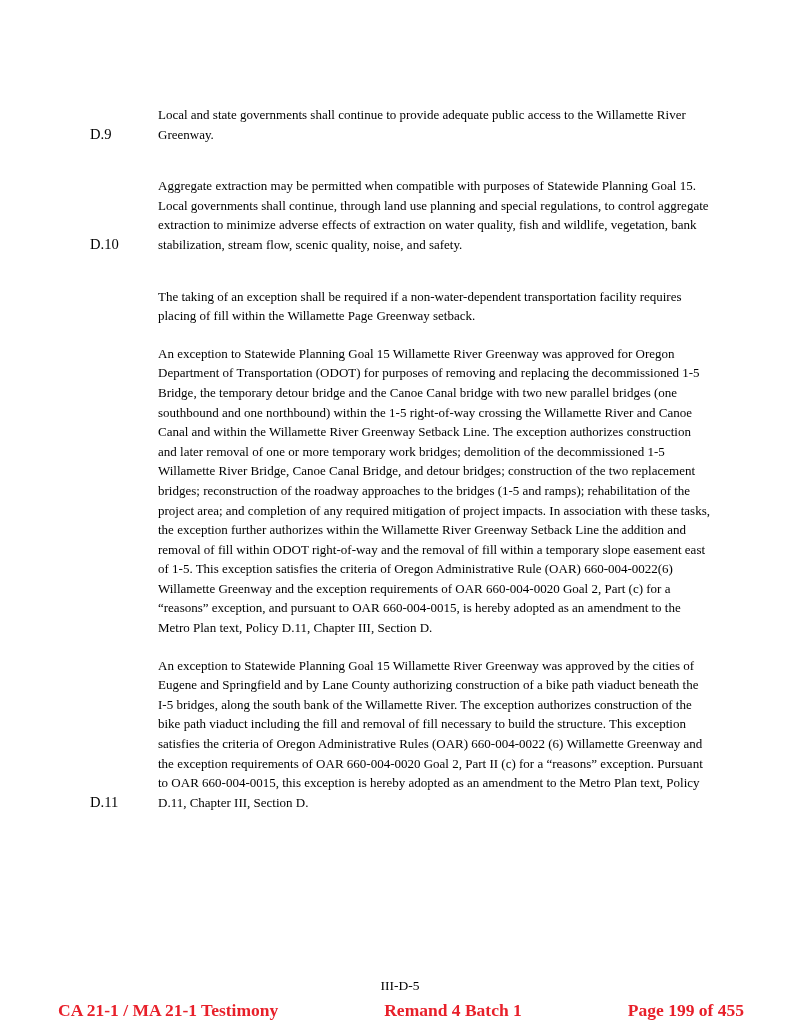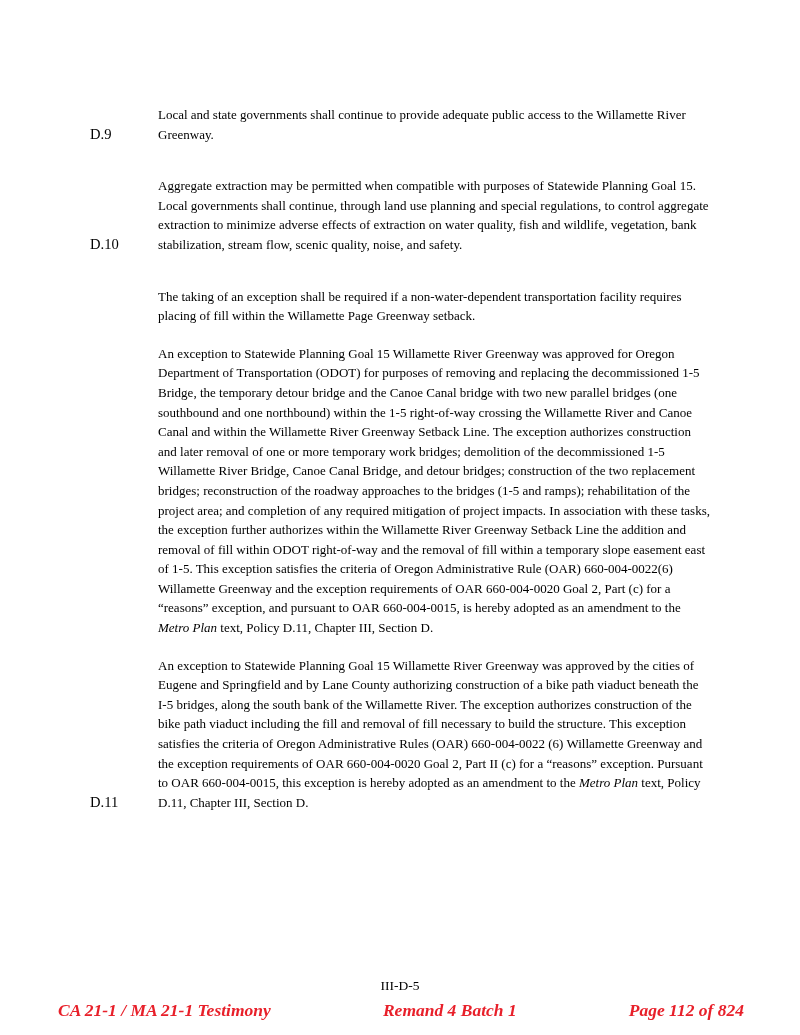--- a/index.html
+++ b/index.html
@@ -40,21 +40,20 @@
     text-align: left;
     margin-top: 13px;
   }
   .policy-body p {
     margin: 0;
   }
   .policy-body p + p {
     margin-top: 18px;
   }
   .ital {
-    font-style: italic;
   }
   .footer {
     position: absolute;
     left: 0;
     right: 0;
     bottom: 0;
     width: 800px;
   }
   .footer-center {
     text-align: center;
@@ -65,21 +64,20 @@
   .footer-stamp {
     display: flex;
     justify-content: space-between;
     align-items: baseline;
     color: #e8202a;
     font-family: "Liberation Serif", serif;
     font-weight: bold;
     font-size: 17.5px;
     padding: 6px 56px 14px 58px;
     box-sizing: border-box;
-    font-style: italic;
   }
   .footer-stamp span {
     white-space: nowrap;
   }
 </style>
 </head>
 <body>
 
 <div class="page">
 
@@ -104,17 +102,17 @@
       <p>An exception to Statewide Planning Goal 15 Willamette River Greenway was approved for Oregon Department of Transportation (ODOT) for purposes of removing and replacing the decommissioned 1-5 Bridge, the temporary detour bridge and the Canoe Canal bridge with two new parallel bridges (one southbound and one northbound) within the 1-5 right-of-way crossing the Willamette River and Canoe Canal and within the Willamette River Greenway Setback Line. The exception authorizes construction and later removal of one or more temporary work bridges; demolition of the decommissioned 1-5 Willamette River Bridge, Canoe Canal Bridge, and detour bridges; construction of the two replacement bridges; reconstruction of the roadway approaches to the bridges (1-5 and ramps); rehabilitation of the project area; and completion of any required mitigation of project impacts. In association with these tasks, the exception further authorizes within the Willamette River Greenway Setback Line the addition and removal of fill within ODOT right-of-way and the removal of fill within a temporary slope easement east of 1-5. This exception satisfies the criteria of Oregon Administrative Rule (OAR) 660-004-0022(6) Willamette Greenway and the exception requirements of OAR 660-004-0020 Goal 2, Part (c) for a “reasons” exception, and pursuant to OAR 660-004-0015, is hereby adopted as an amendment to the <span class="ital">Metro Plan</span> text, Policy D.11, Chapter III, Section D.</p>
       <p>An exception to Statewide Planning Goal 15 Willamette River Greenway was approved by the cities of Eugene and Springfield and by Lane County authorizing construction of a bike path viaduct beneath the I-5 bridges, along the south bank of the Willamette River. The exception authorizes construction of the bike path viaduct including the fill and removal of fill necessary to build the structure.  This exception satisfies the criteria of Oregon Administrative Rules (OAR) 660-004-0022 (6) Willamette Greenway and the exception requirements of OAR 660-004-0020 Goal 2, Part II (c) for a “reasons” exception.  Pursuant to OAR 660-004-0015, this exception is hereby adopted as an amendment to the <span class="ital">Metro Plan</span> text, Policy D.11, Chapter III, Section D.</p>
     </div>
   </div>
 
   <div class="footer">
     <div class="footer-center">III-D-5</div>
     <div class="footer-stamp" style="color: rgb(232, 32, 42);">
       <span>CA 21-1 / MA 21-1 Testimony</span>
       <span>Remand 4 Batch 1</span>
-      <span>Page 112 of 824</span>
+      <span>Page 199 of 455</span>
     </div>
   </div>
 
 </div>
 
 </body></html>

